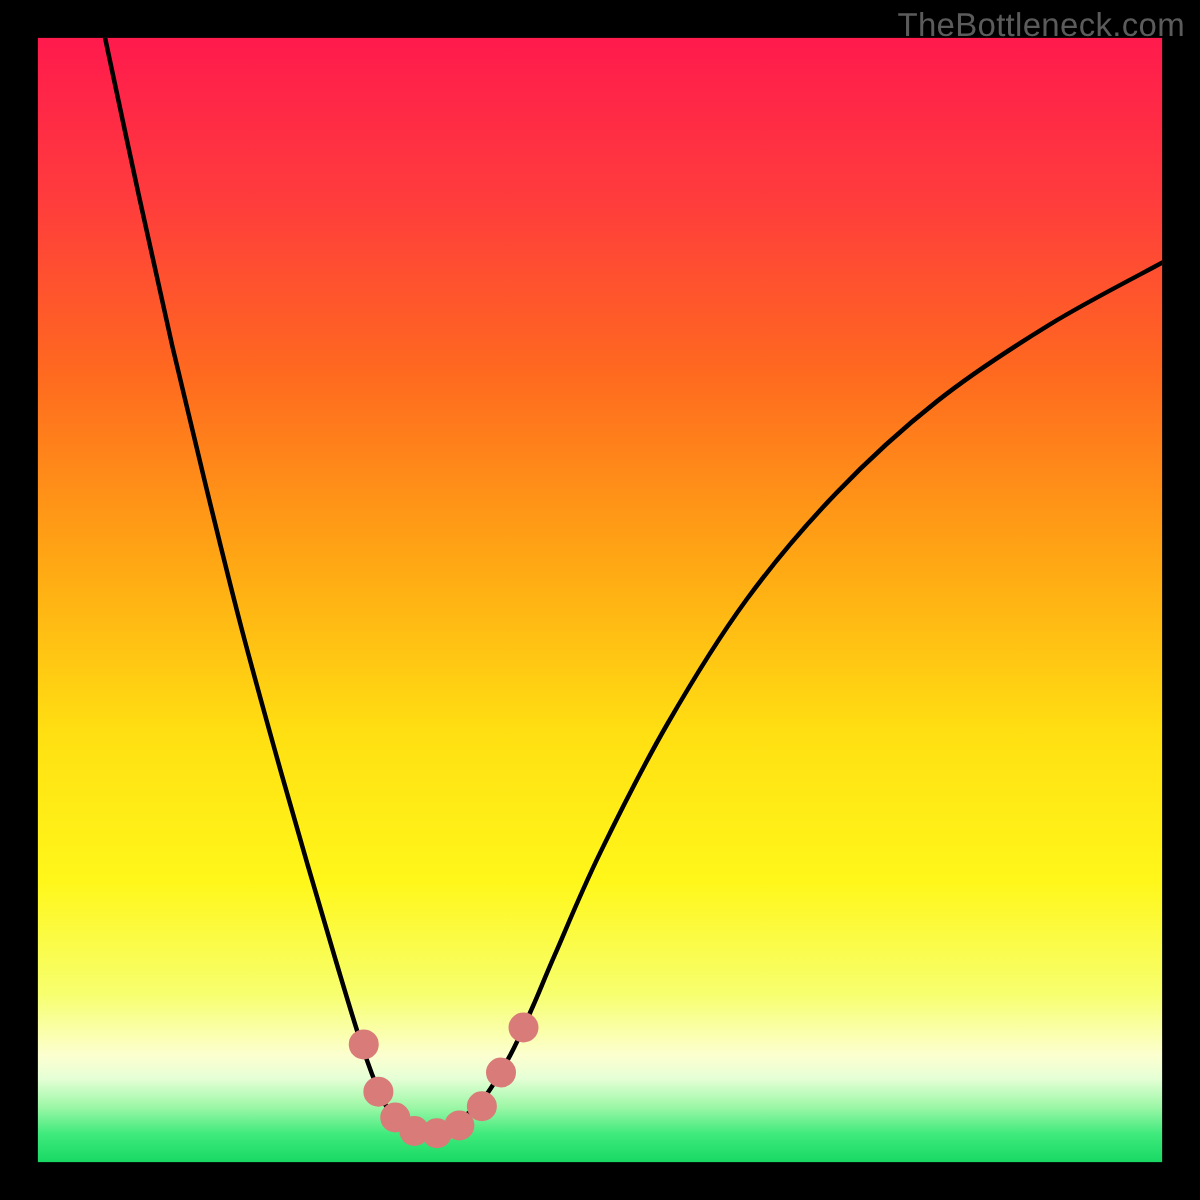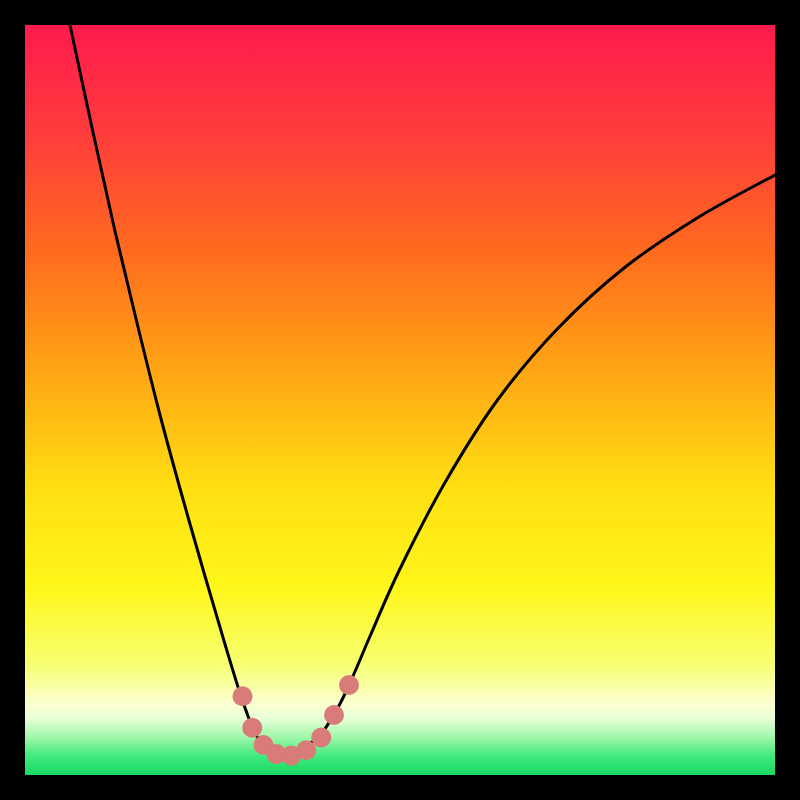--- a/index.html
+++ b/index.html
@@ -47,20 +47,21 @@
     position: absolute;
     inset: 0;
     z-index: 6;
   }
 </style>
 </head>
 <body>
 
 <div class="stage">
 
+  <div class="watermark">TheBottleneck.com</div>
 
   <div class="frame">
 
     <svg class="gradient" viewBox="0 0 750 750" preserveAspectRatio="none" width="750" height="750">
       <defs>
         <linearGradient id="bg-grad" x1="0" y1="0" x2="0" y2="1">
             <stop offset="0.00%" stop-color="#ff1a4d"></stop>
             <stop offset="14.00%" stop-color="#ff3b3d"></stop>
             <stop offset="30.00%" stop-color="#ff6a1f"></stop>
             <stop offset="46.00%" stop-color="#ffa514"></stop>

